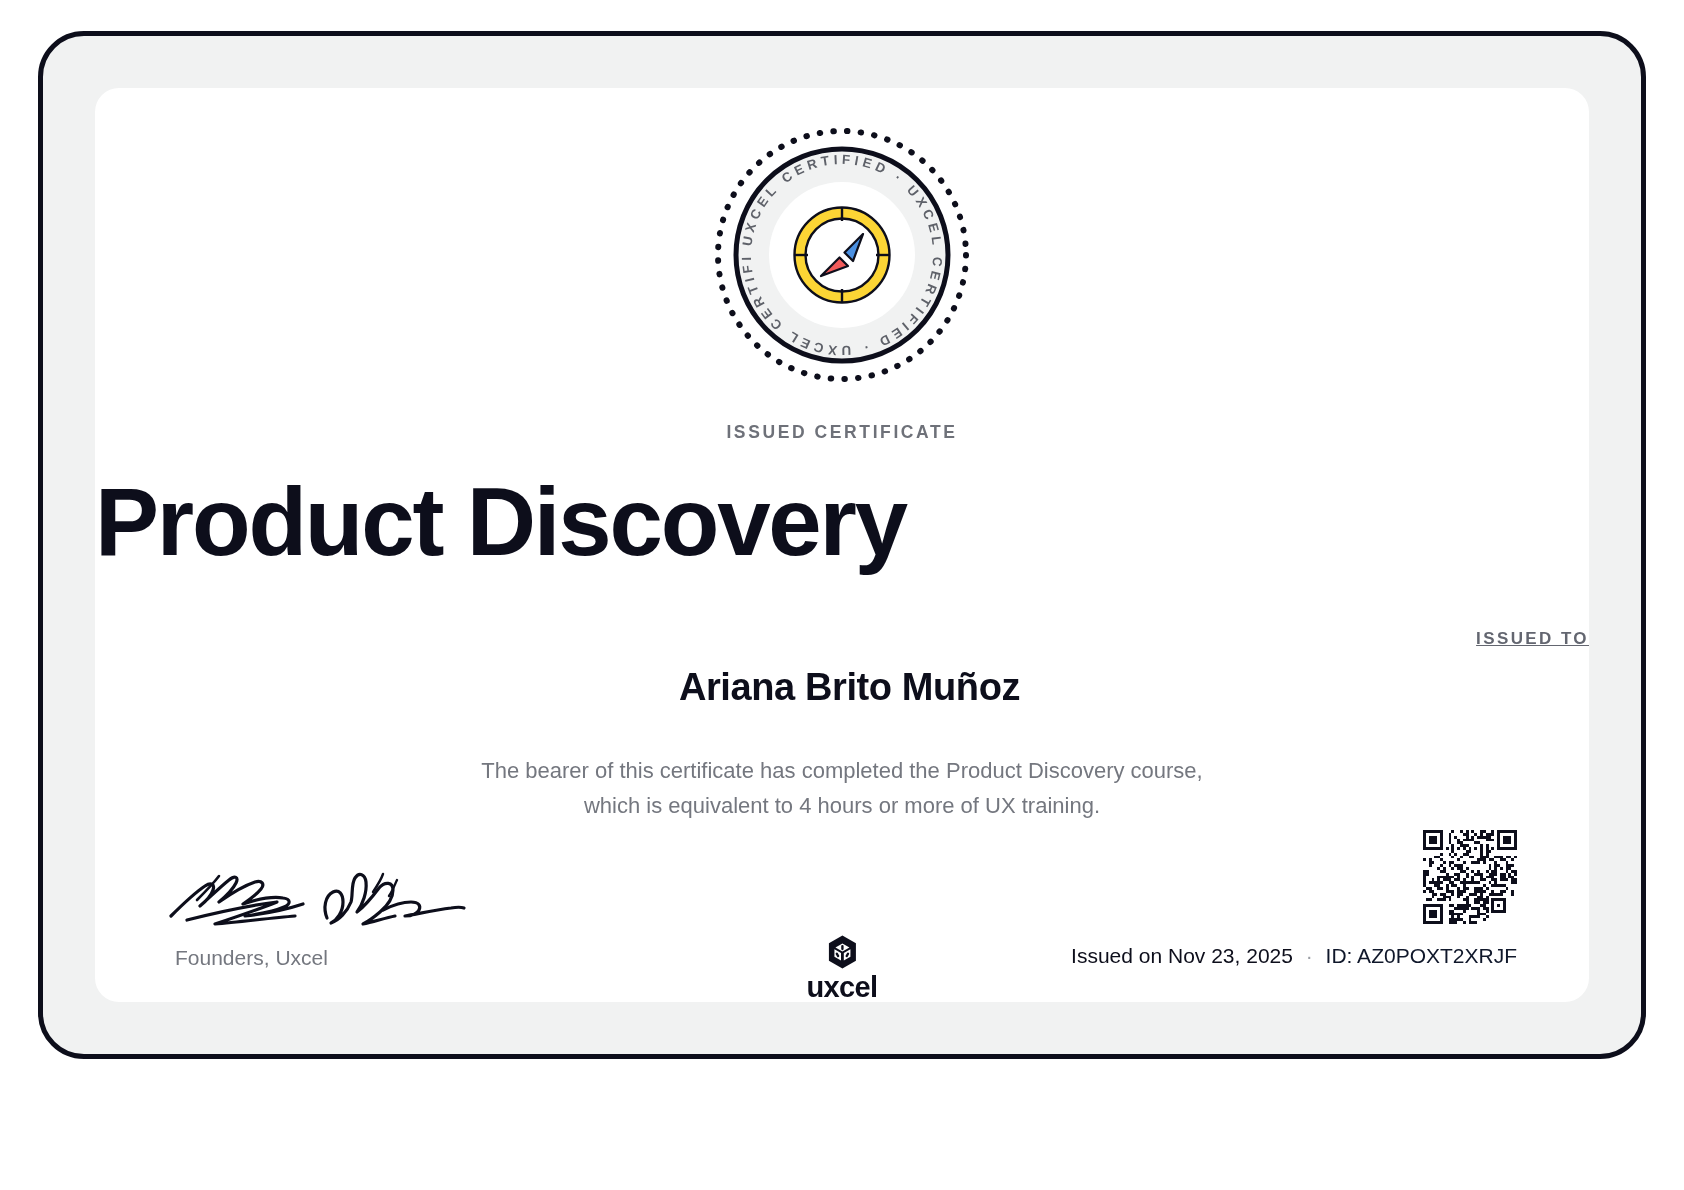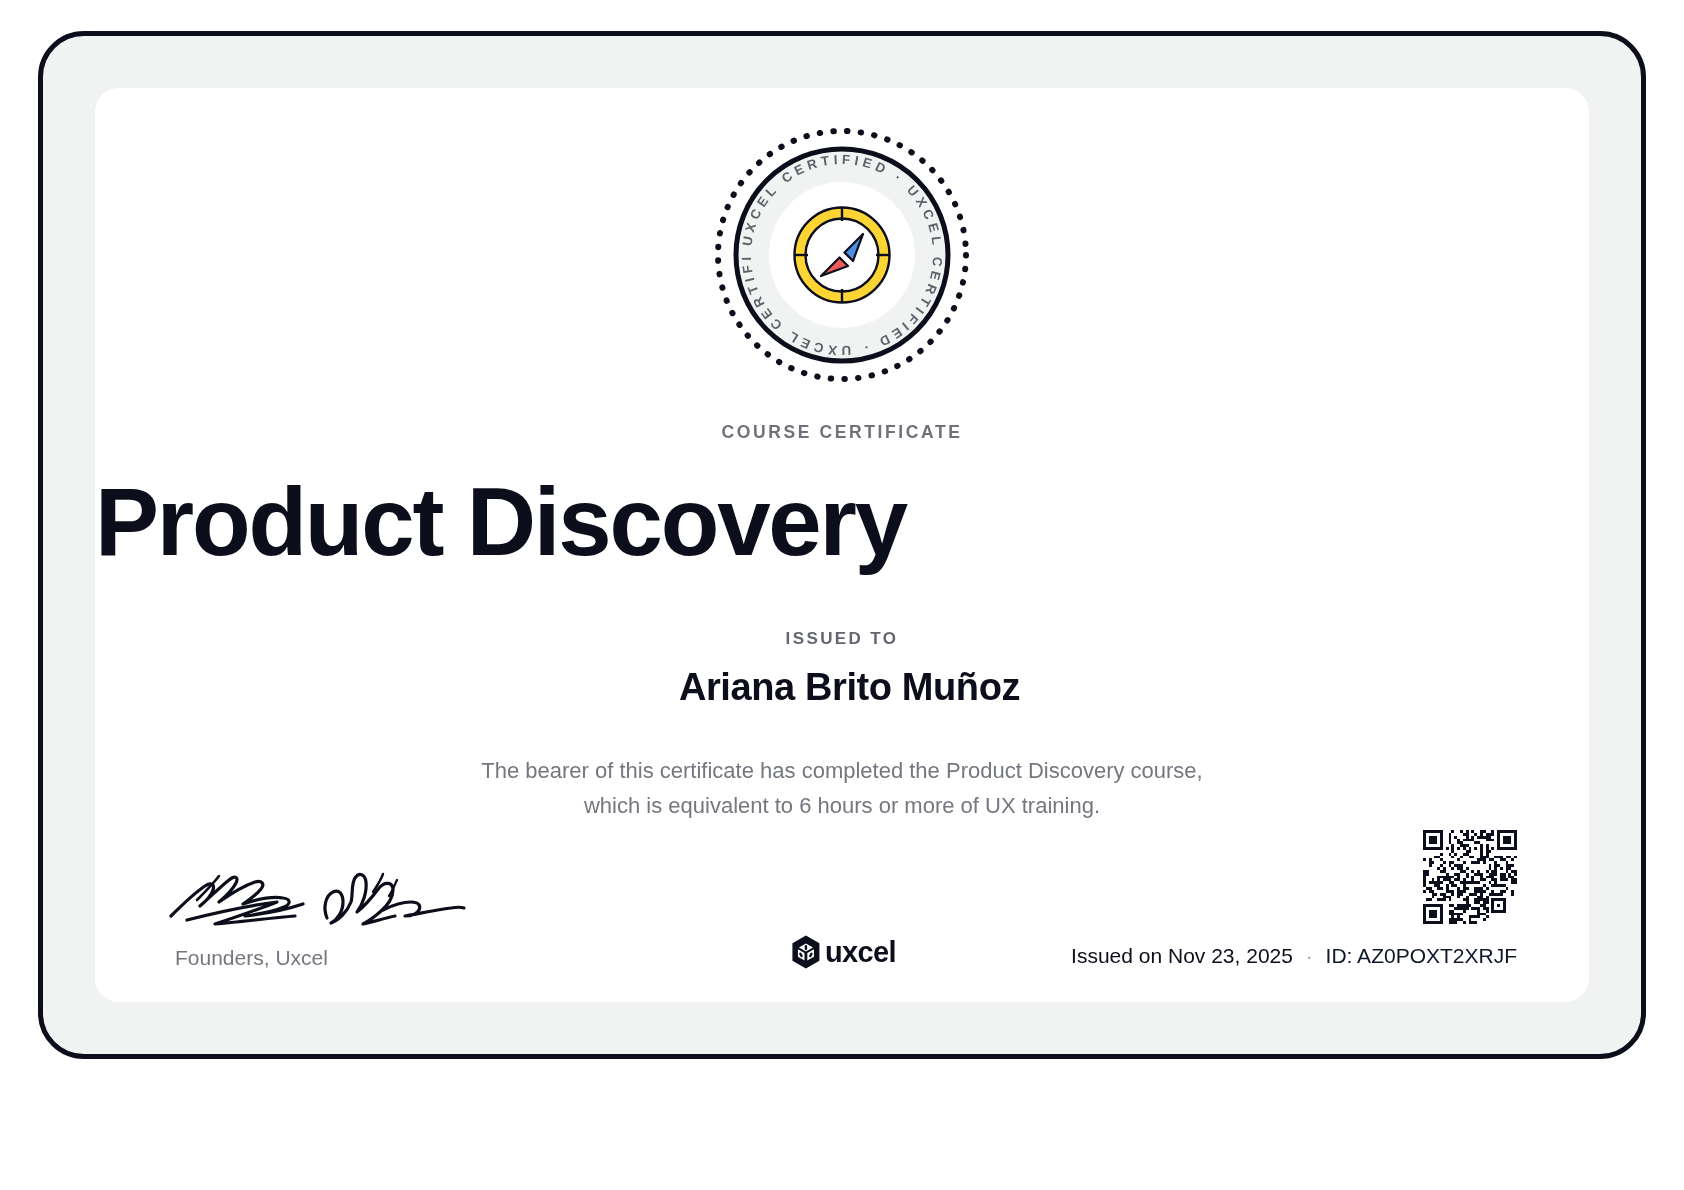--- a/index.html
+++ b/index.html
@@ -67,25 +67,26 @@
     line-height: 116px;
     font-weight: 700;
     letter-spacing: -2.2px;
     color: #0d0e1b;
     white-space: nowrap;
   }
   .issued-label {
     position: absolute;
     left: 0; right: 0;
     top: 541px;
-    text-align: center;
+    text-align: right;
     font-size: 17px;
     font-weight: 600;
     letter-spacing: 2.4px;
     color: #636670;
+    text-decoration: underline;
   }
   .recipient-name {
     position: absolute;
     left: 0; right: 0;
     top: 578px;
     text-align: center;
     font-size: 38px;
     font-weight: 700;
     letter-spacing: -0.4px;
     color: #0d0e1b;
@@ -120,20 +121,21 @@
   }
 
   .brand {
     position: absolute;
     left: 50%;
     top: 846px;
     transform: translateX(-50%);
     display: flex;
     align-items: center;
     gap: 1px;
+    flex-direction: column;
   }
   .brand-mark { display: block; width: 36px; height: 36px; }
   .brand-name {
     font-size: 29px;
     font-weight: 700;
     letter-spacing: -0.6px;
     color: #0d0e1b;
   }
 
   .issue-meta {
@@ -189,31 +191,31 @@
           <line x1="131" y1="165" x2="131" y2="178" stroke="#0d0e1b" stroke-width="2.4"></line>
           <line x1="84" y1="131" x2="97" y2="131" stroke="#0d0e1b" stroke-width="2.4"></line>
           <line x1="165" y1="131" x2="178" y2="131" stroke="#0d0e1b" stroke-width="2.4"></line>
 
           <path d="M 152,110 L 133.5,128.5 L 142,137 Z" fill="#4a90e2" stroke="#0d0e1b" stroke-width="2.2" stroke-linejoin="round"></path>
           <path d="M 110,152 L 128.5,133.5 L 137,142 Z" fill="#f15b5b" stroke="#0d0e1b" stroke-width="2.2" stroke-linejoin="round"></path>
         </g>
       </svg>
     </div>
 
-    <div class="eyebrow">COURSE CERTIFICATE</div>
+    <div class="eyebrow">ISSUED CERTIFICATE</div>
 
     <div class="course-title">Product Discovery</div>
 
     <div class="issued-label">ISSUED TO</div>
 
     <div class="recipient-name">Ariana Brito Muñoz</div>
 
     <div class="description">
       <span class="desc-line">The bearer of this certificate has completed the Product Discovery course,</span>
-      <span class="desc-line">which is equivalent to 6 hours or more of UX training.</span>
+      <span class="desc-line">which is equivalent to 4 hours or more of UX training.</span>
     </div>
 
     <div class="signatures">
       <svg width="300" height="90" viewBox="0 0 300 90" xmlns="http://www.w3.org/2000/svg">
         <g fill="none" stroke="#0d0e1b" stroke-linecap="round" stroke-linejoin="round">
 
           <path d="M4,76 C14,66 26,54 38,46 C44,42 48,44 46,50 C44,56 38,62 33,66
                    C40,60 52,48 62,40 C68,35 72,37 69,43 C66,49 58,57 52,62
                    C62,55 76,46 88,42 C95,40 98,44 94,49 C90,54 82,60 76,64
                    C88,60 104,56 116,58 C124,59 124,64 117,67 C108,71 92,74 78,76

